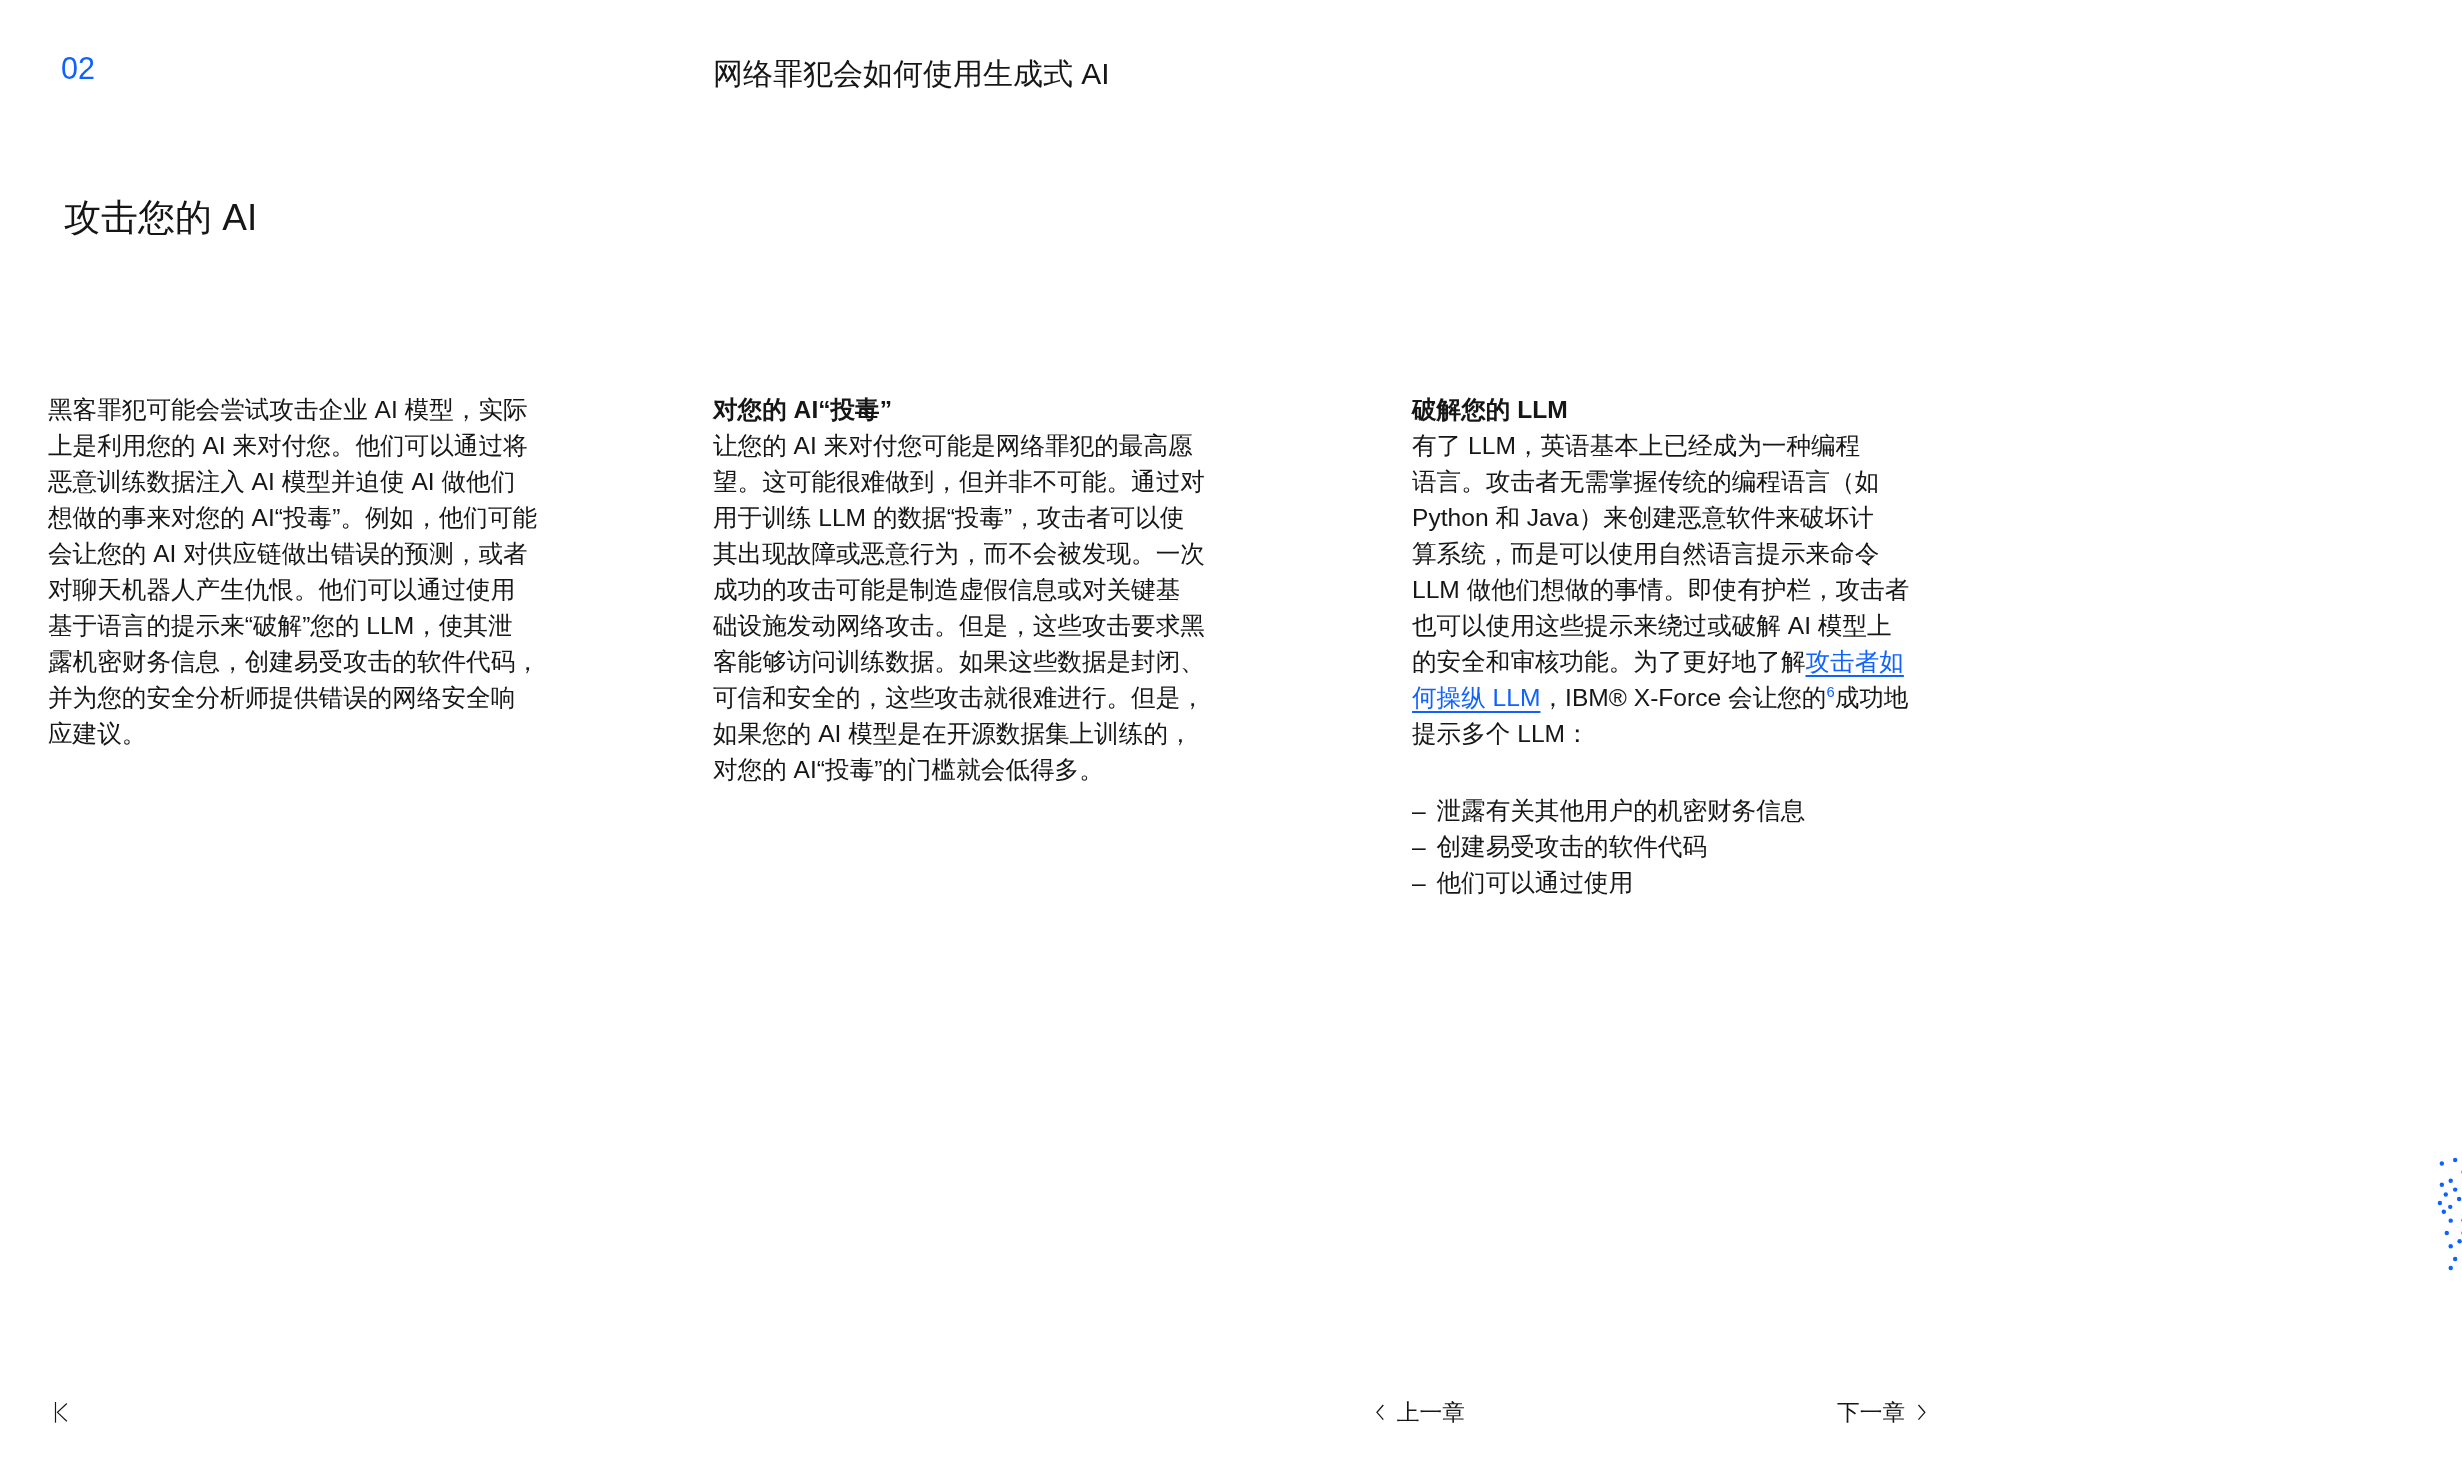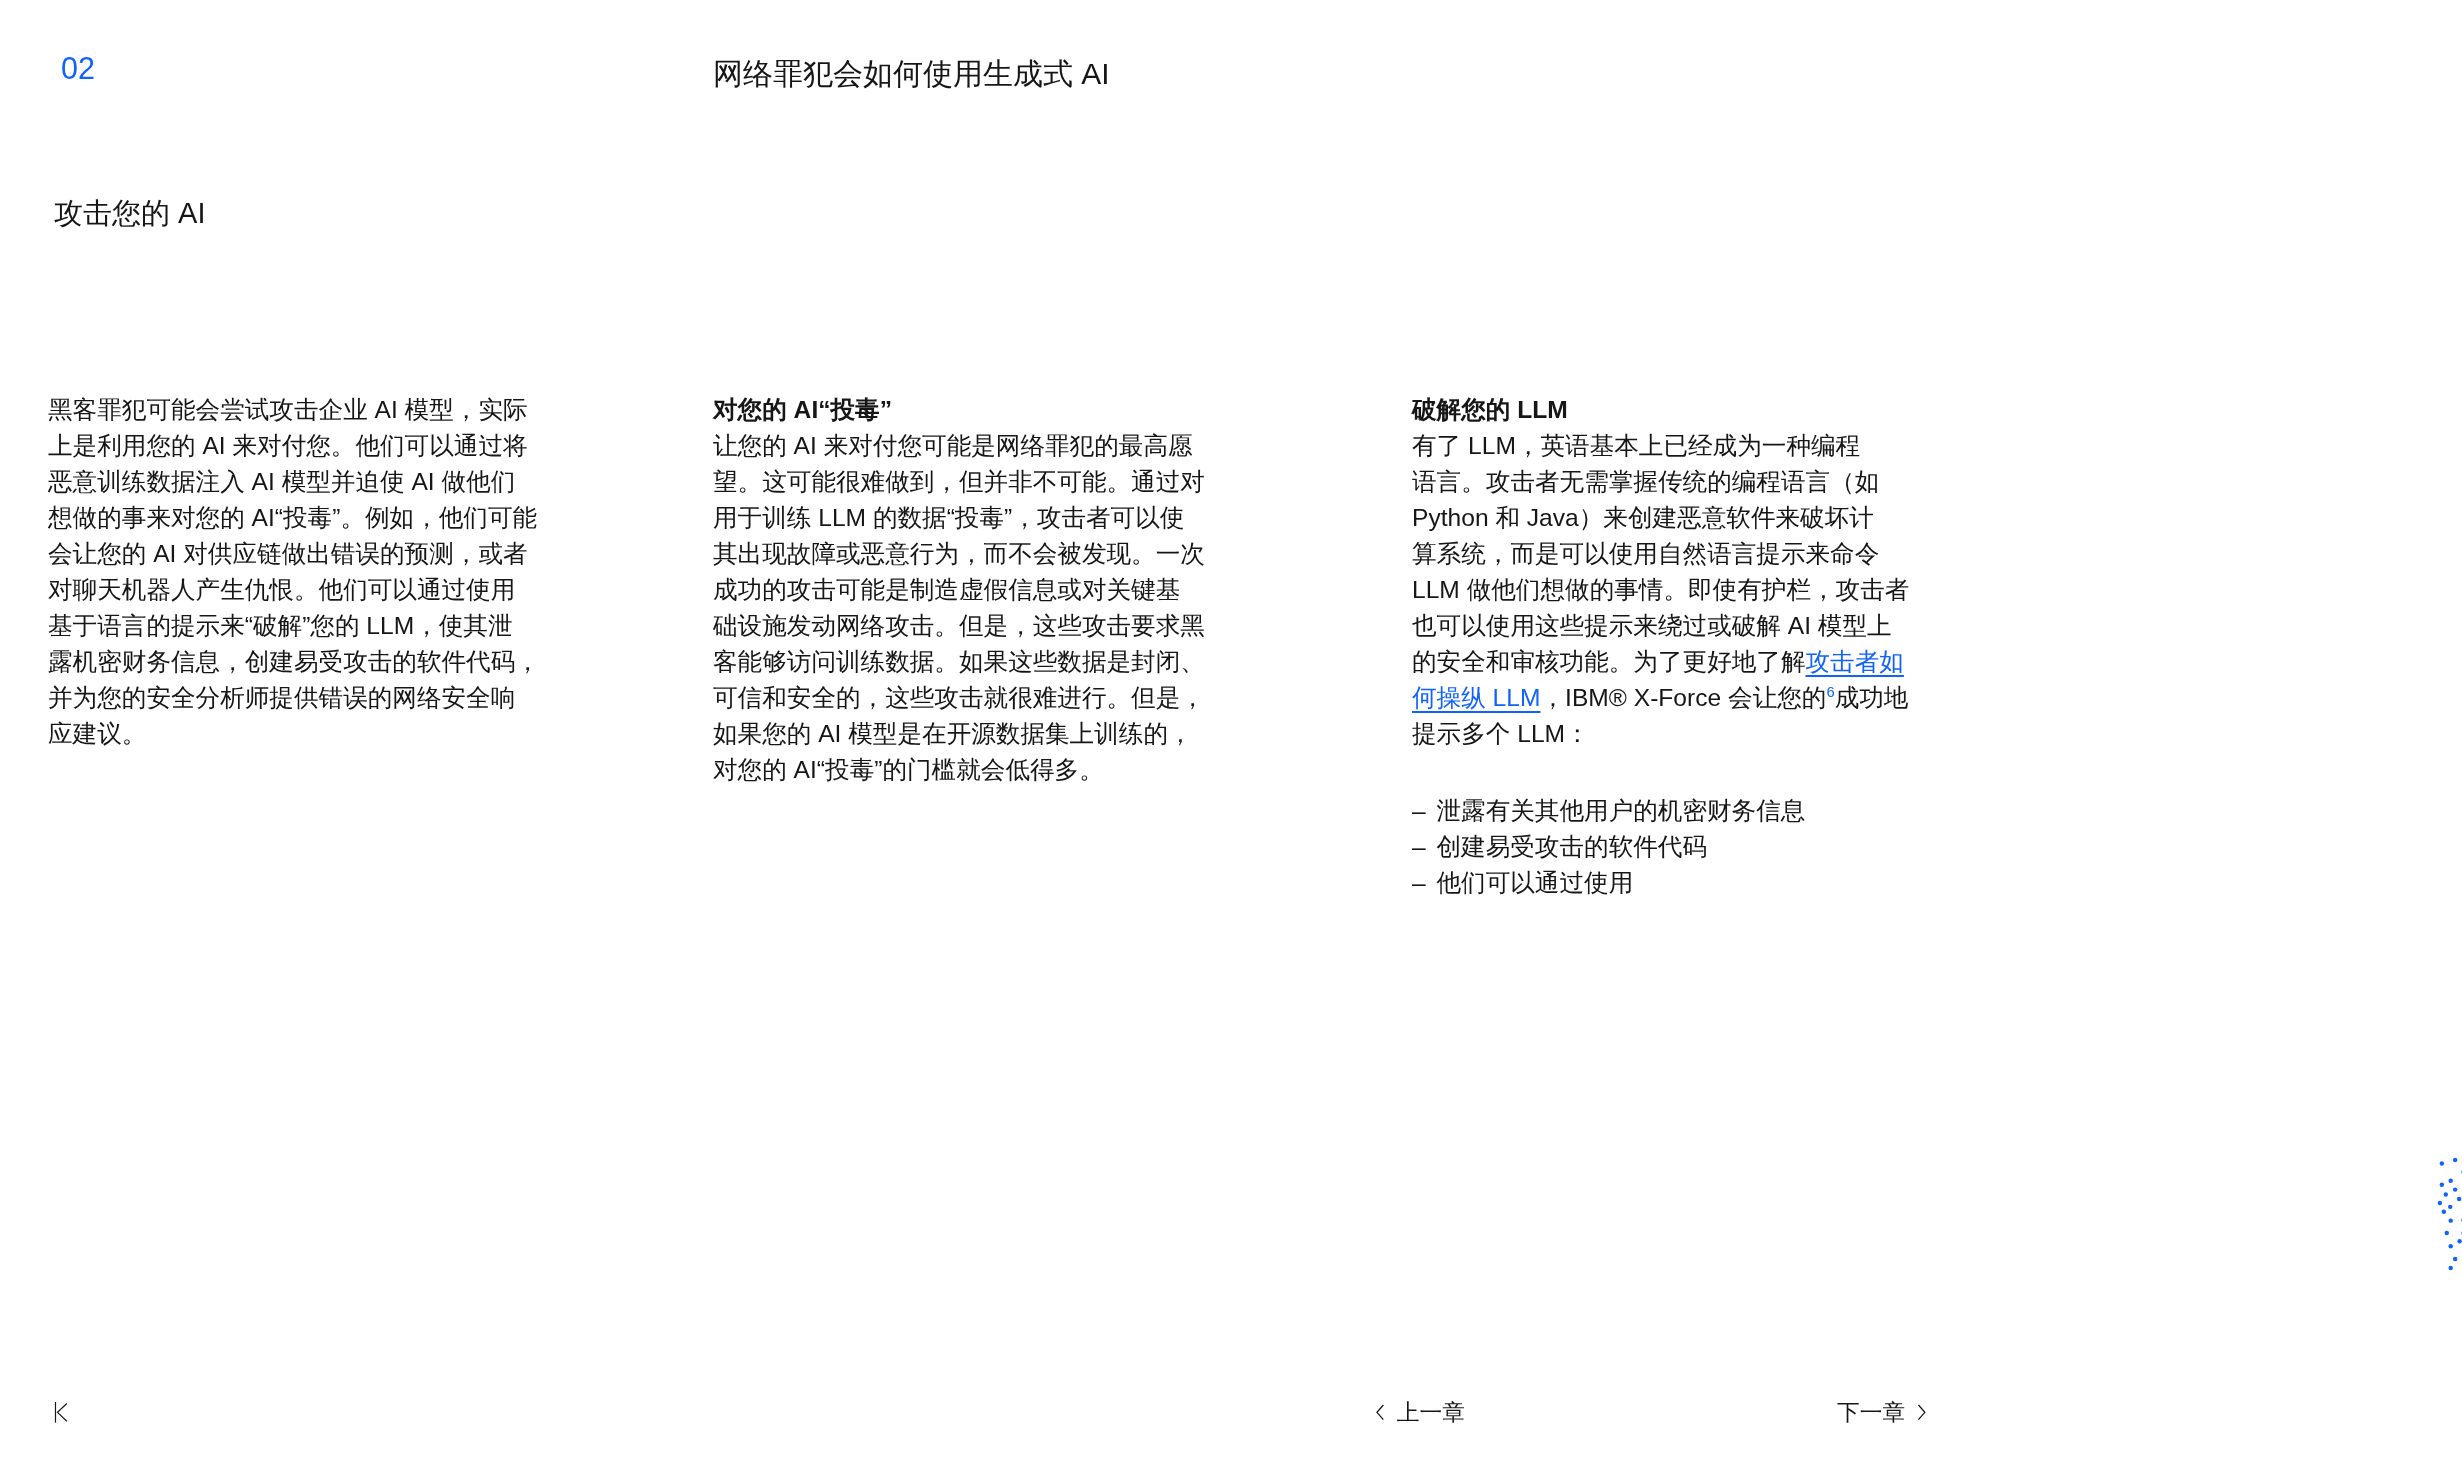--- a/index.html
+++ b/index.html
@@ -20,22 +20,22 @@
   
   .chapter-num{
     position:absolute;left:55px;top:52px;
     font-size:30.5px;line-height:1.1;color:var(--accent);margin-left:6px;
   }
   .header-title{
     position:absolute;left:713px;top:56px;
     font-size:30px;line-height:1.2;font-weight:400;color:var(--text);
   }
   .section-title{
-    position:absolute;left:54px;top:196px;
-    font-size:29px;line-height:1.2;font-weight:400;color:var(--text);
+    position:absolute;left:64px;top:196px;
+    font-size:37px;line-height:1.2;font-weight:400;color:var(--text);
   }
   
   .col{
     position:absolute;top:392px;width:630px;
     font-size:24.6px;line-height:36px;color:var(--text);
   }
   .col-1{left:48px;}
   .col-2{left:713px;}
   .col-3{left:1412px;}
   .col-title{font-weight:700;white-space:pre-line;}

